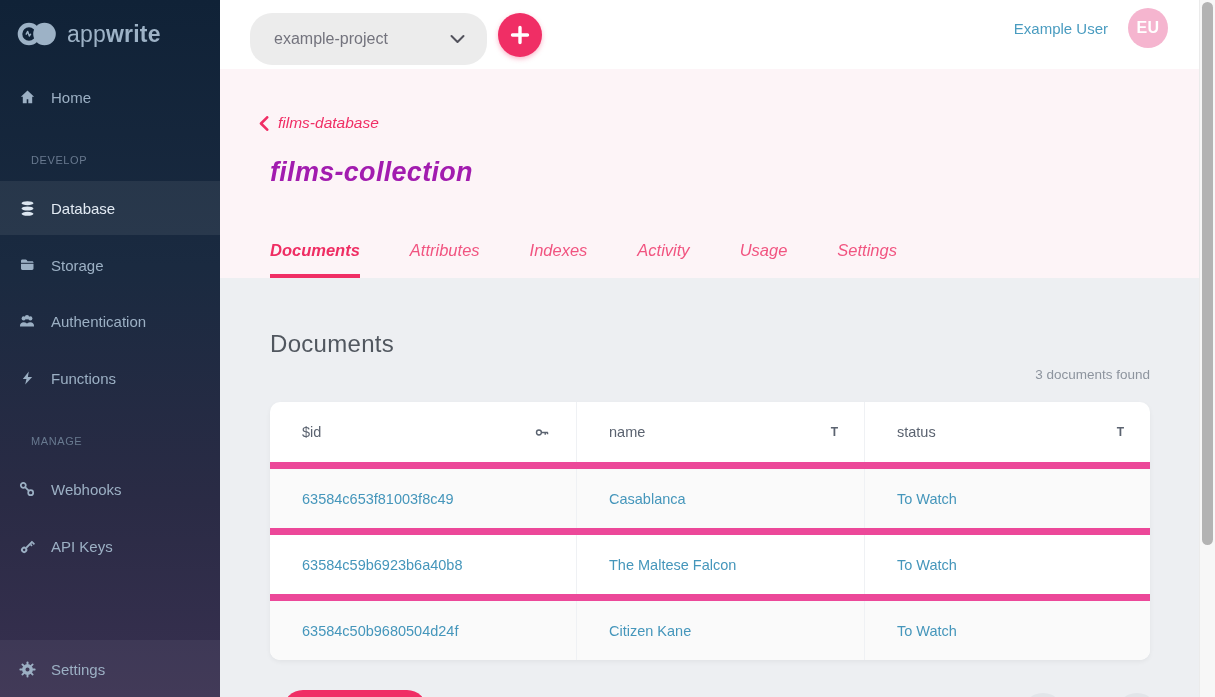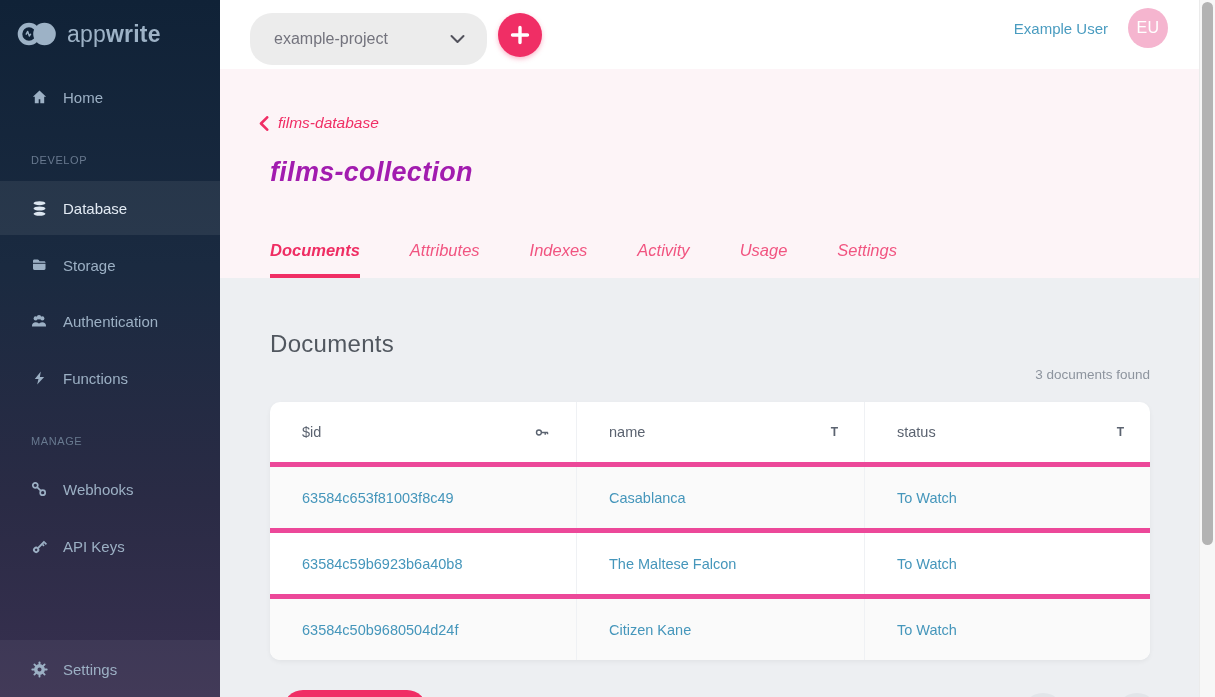--- a/index.html
+++ b/index.html
@@ -7,21 +7,21 @@
   body { font-family:"Liberation Sans", sans-serif; background:#edeff2; position:relative; }
   .screen { position:absolute; inset:0; width:1215px; height:697px; overflow:hidden; }
 
   
   .sidebar { position:absolute; left:0; top:0; width:220px; height:697px;
     background:linear-gradient(180deg,#102237 0%,#1a2a40 38%,#2a2b45 72%,#383050 100%); }
   .logo { position:absolute; left:17px; top:19px; display:flex; align-items:center; gap:9px; cursor:pointer; }
   .logo-text { font-size:23px; color:#9db2c6; letter-spacing:.2px; font-weight:400;text-align:right; }
   .logo-text b { font-weight:700; }
   .nav-item { position:absolute; left:0; width:220px; height:54px; display:flex; align-items:center;
-    gap:15px; padding-left:30px; color:#9cb0c4; font-size:15px; cursor:pointer; }
+    gap:15px; padding-left:18px; color:#9cb0c4; font-size:15px; cursor:pointer; }
   .nav-item .nicon { width:18px; display:flex; justify-content:center; align-items:center; flex:0 0 18px; }
   .nav-item.active { background:rgba(255,255,255,0.07); color:#e2eaf3; }
   .nav-home { top:70px; }
   .nav-database { top:181px; }
   .nav-storage { top:238px; }
   .nav-auth { top:294px; }
   .nav-functions { top:351px; }
   .nav-webhooks { top:462px; }
   .nav-apikeys { top:519px; }
   .section-label { position:absolute; left:31px; font-size:11px; letter-spacing:.6px; color:#68798f; }
@@ -35,21 +35,21 @@
   .project-pill { position:absolute; left:30px; top:13px; width:237px; height:52px; background:#ececec;
     border-radius:22px; display:flex; align-items:center; justify-content:space-between;
     padding:0 22px 0 24px; cursor:pointer; }
   .project-pill span { font-size:16px; color:#73737d; }
   .add-btn { position:absolute; left:278px; top:13px; width:44px; height:44px; border-radius:50%;
     background:#f02e65; display:flex; align-items:center; justify-content:center; cursor:pointer;
     box-shadow:0 2px 5px rgba(240,46,101,.35); }
   .user-area { position:absolute; right:31px; top:8px; display:flex; align-items:center; gap:20px; cursor:pointer; }
   .user-name { font-size:15px; color:#4a9cc0; }
   .avatar { width:40px; height:40px; border-radius:50%; background:#f5b5cf; color:#ffffff;
-    display:flex; align-items:center; justify-content:center; font-size:16px; font-weight:400; letter-spacing:.3px; }
+    display:flex; align-items:center; justify-content:center; font-size:16px; font-weight:700; letter-spacing:.3px; }
 
   
   .page-header { position:absolute; left:220px; top:69px; width:979px; height:209px; background:#fdf4f7;font-style:italic; }
   .breadcrumb { position:absolute; left:39px; top:45px; display:flex; align-items:center; gap:9px;
     color:#f02e65; font-size:15.5px; font-weight:500; cursor:pointer; }
   .page-title { position:absolute; left:50px; top:88px; font-size:27px; font-weight:800;
     color:#a21caf; letter-spacing:.3px; }
   .tabs { position:absolute; left:50px; bottom:0; height:49px; display:flex; gap:50px; }
   .tab { height:100%; display:flex; align-items:center; font-size:16.5px; color:#f15480;
     border-bottom:4px solid transparent; cursor:pointer; padding-bottom:2px; }
@@ -60,21 +60,21 @@
   .section-heading { position:absolute; left:50px; top:52px; font-size:24px; font-weight:500;
     color:#51575f; letter-spacing:.3px; }
   .count-text { position:absolute; right:49px; top:89px; font-size:13.5px; color:#8d949e; }
 
   .doc-table { position:absolute; left:50px; top:124px; width:880px; background:#ffffff;
     border-radius:10px; box-shadow:0 2px 5px rgba(0,0,0,.05); overflow:hidden; }
   .t-row { display:grid; grid-template-columns:306px 288px 286px; }
   .t-head { height:60px; }
   .t-head .t-cell { display:flex; align-items:center; justify-content:space-between;
     padding:0 26px 0 32px; font-size:14.5px; font-weight:500; color:#5b6370; }
-  .t-body-row { height:66px; border-top:5px solid #ec4899; cursor:pointer; }
+  .t-body-row { height:66px; border-top:7px solid #ec4899; cursor:pointer; }
   .t-body-row.stripe { background:#fafafa; }
   .t-body-row .t-cell { display:flex; align-items:center; padding-left:32px;
     font-size:14.5px; color:#4596bb; }
   .t-cell + .t-cell { border-left:1px solid #eff1f4; }
   .type-glyph { font-size:12px; font-weight:700; color:#5b6370; }
 
   .add-doc-btn { position:absolute; left:63px; top:412px; width:144px; height:40px;
     border-radius:20px; background:#f02e65; cursor:pointer; }
   .page-circle { position:absolute; top:415px; width:42px; height:42px; border-radius:50%;
     background:#e2e5e9; cursor:pointer; }

